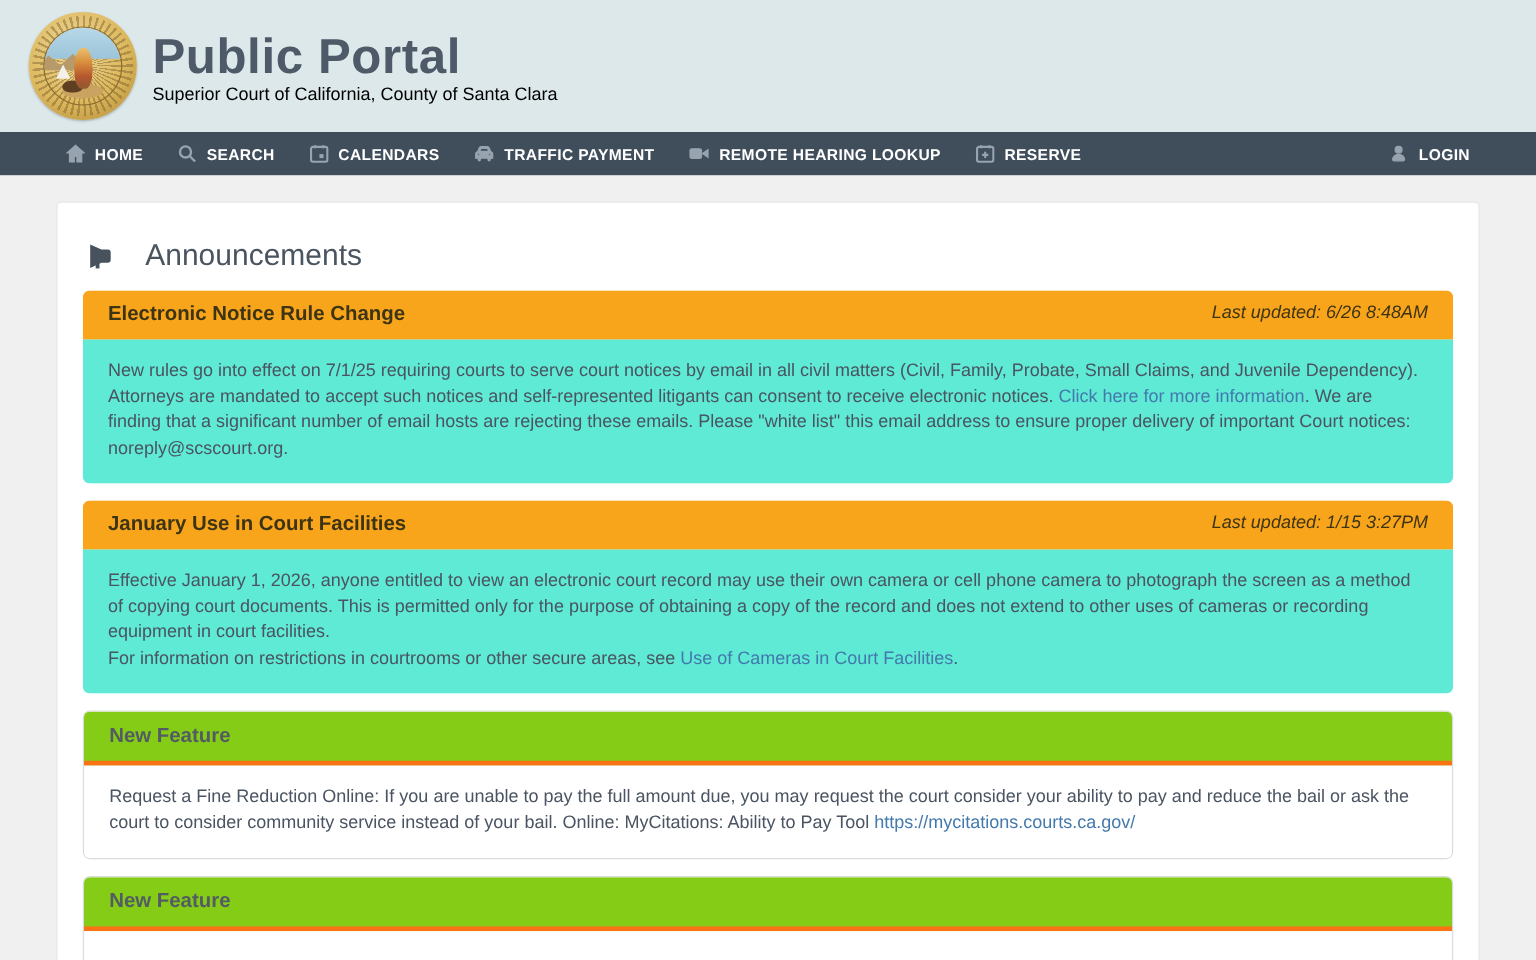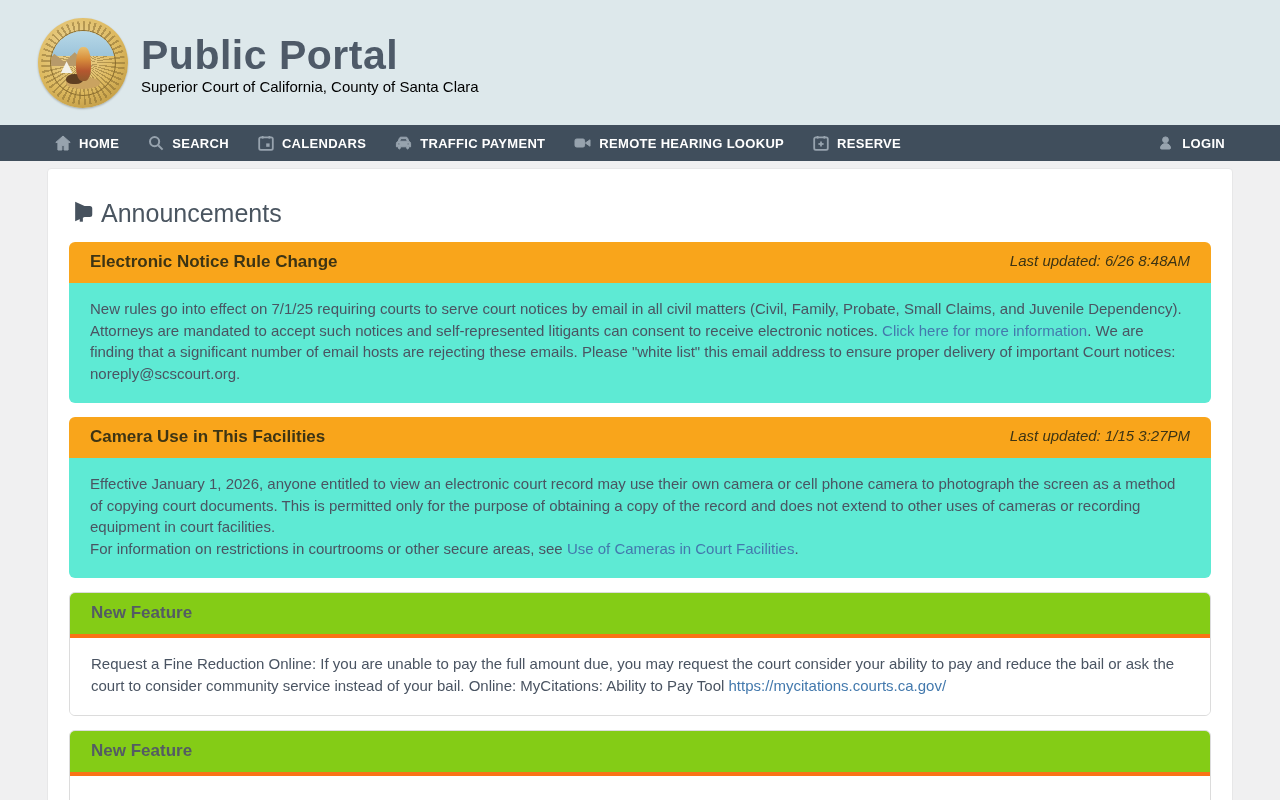--- a/index.html
+++ b/index.html
@@ -6,25 +6,25 @@
   * { margin:0; padding:0; box-sizing:border-box; }
   html,body { width:1280px; height:800px; overflow:hidden; }
   body {
     font-family:"Liberation Sans", sans-serif;
     background:#f0f0f1;
     position:relative;
   }
 
   
   .app-header {
-    height:125px;
+    height:110px;
     background:#dde8eb;
     display:flex;
     align-items:center;
-    padding-left:38px;
+    padding-left:24px;
   }
   .seal {
     position:relative;
     width:90px; height:90px;
     border-radius:50%;
     background:radial-gradient(circle at 42% 35%, #eed79a 0%, #ddb95f 55%, #bd9740 85%, #a07c2f 100%);
     box-shadow:0 1px 2px rgba(0,0,0,0.25);
     flex:0 0 auto;
   }
   .seal-marks {
@@ -70,21 +70,21 @@
   
   .content-card {
     position:absolute;
     left:47px; right:47px; top:168px; bottom:-20px;
     background:#ffffff;
     border:1px solid #e7e7e8;
     border-radius:4px;
     padding:30px 21px 0 21px;
   }
   .section-heading {
-    display:flex; gap:4px;
+    display:flex; align-items:center; gap:24px;
     color:#4a5560; font-size:25px; font-weight:400;
     margin:0 0 14px 1px;
   }
   .section-heading svg { display:block; fill:#47525e; }
 
   .announcement { border-radius:6px; overflow:hidden; margin-bottom:14px; }
   .announcement.gray { border:1px solid #dcdcdc; }
   .card-header {
     display:flex; justify-content:space-between;
     padding:10px 21px 11px 21px;
@@ -215,21 +215,21 @@
       <span class="card-title">Electronic Notice Rule Change</span>
       <span class="card-updated">Last updated: 6/26 8:48AM</span>
     </div>
     <div class="card-body">
       <span>New rules go into effect on 7/1/25 requiring courts to serve court notices by email in all civil matters (Civil, Family, Probate, Small Claims, and Juvenile Dependency). Attorneys are mandated to accept such notices and self-represented litigants can consent to receive electronic notices. </span><a class="link">Click here for more information</a><span>. We are finding that a significant number of email hosts are rejecting these emails. Please "white list" this email address to ensure proper delivery of important Court notices: noreply@scscourt.org.</span>
     </div>
   </section>
 
   <section class="announcement orange">
     <div class="card-header">
-      <span class="card-title">Camera Use in This Facilities</span>
+      <span class="card-title">January Use in Court Facilities</span>
       <span class="card-updated">Last updated: 1/15 3:27PM</span>
     </div>
     <div class="card-body">
       <span>Effective January 1, 2026, anyone entitled to view an electronic court record may use their own camera or cell phone camera to photograph the screen as a method of copying court documents. This is permitted only for the purpose of obtaining a copy of the record and does not extend to other uses of cameras or recording equipment in court facilities.</span><br>
       <span>For information on restrictions in courtrooms or other secure areas, see </span><a class="link">Use of Cameras in Court Facilities</a><span>.</span>
     </div>
   </section>
 
   <section class="announcement gray">
     <div class="card-header">

